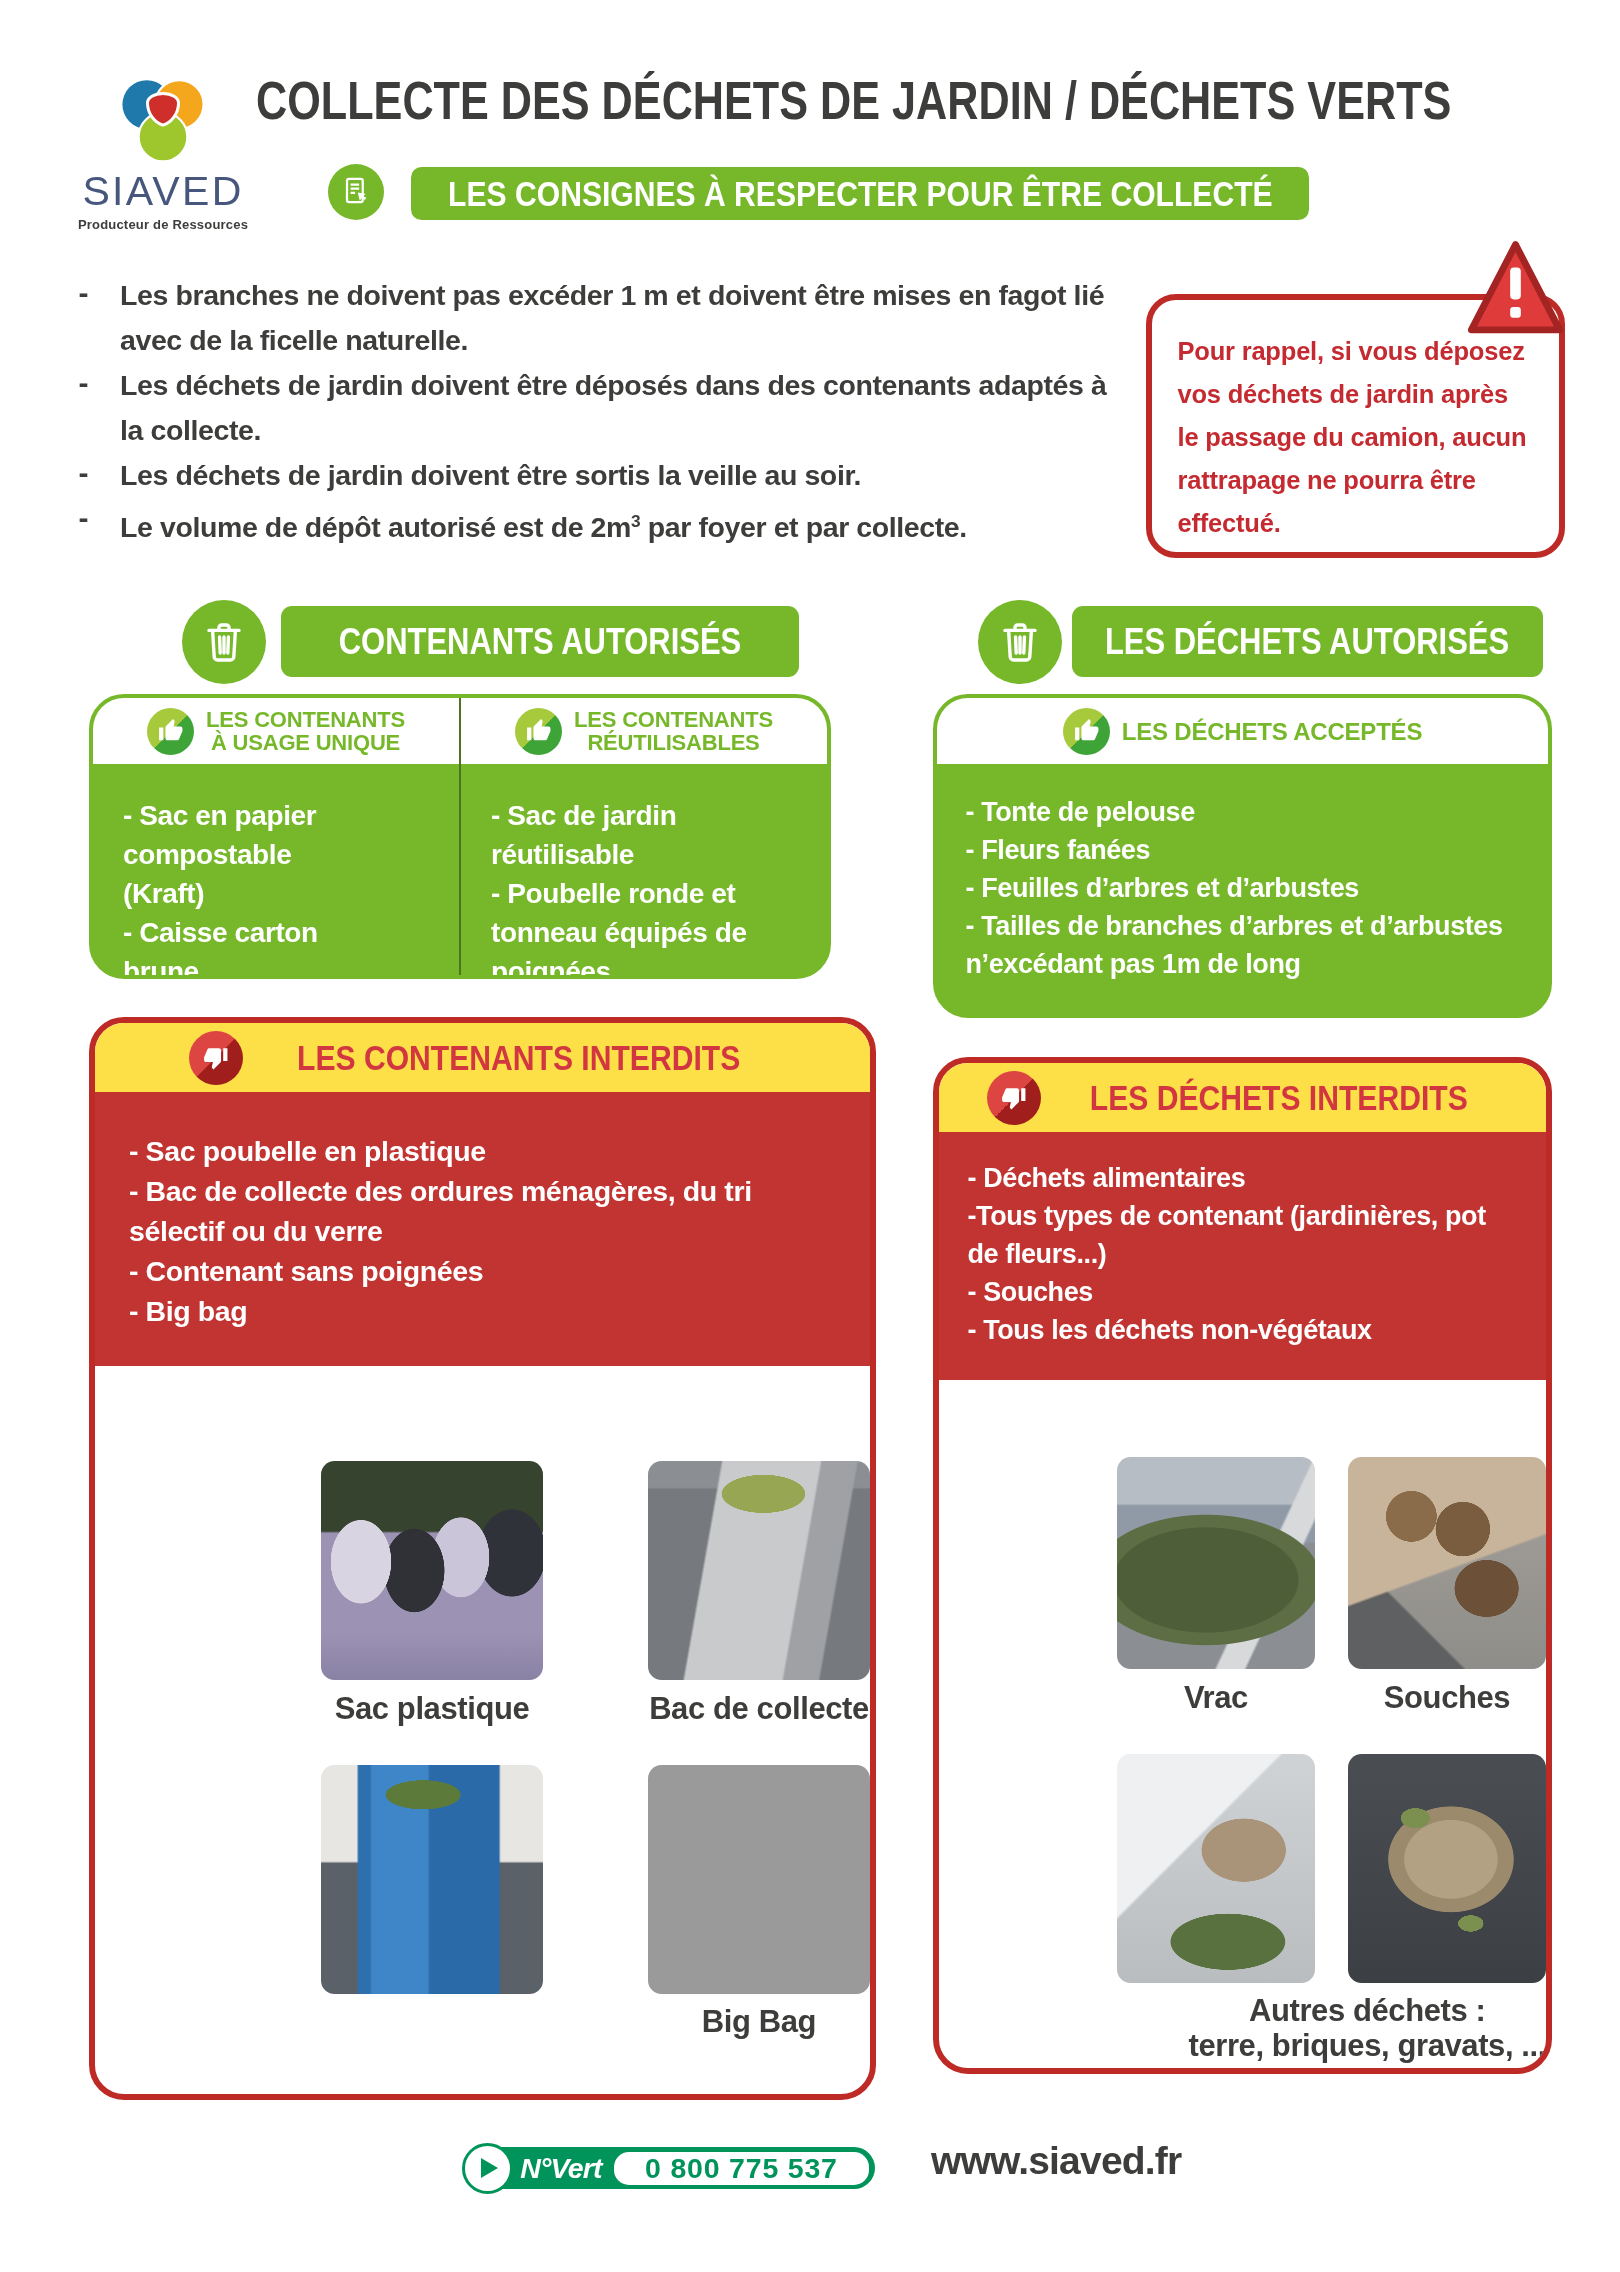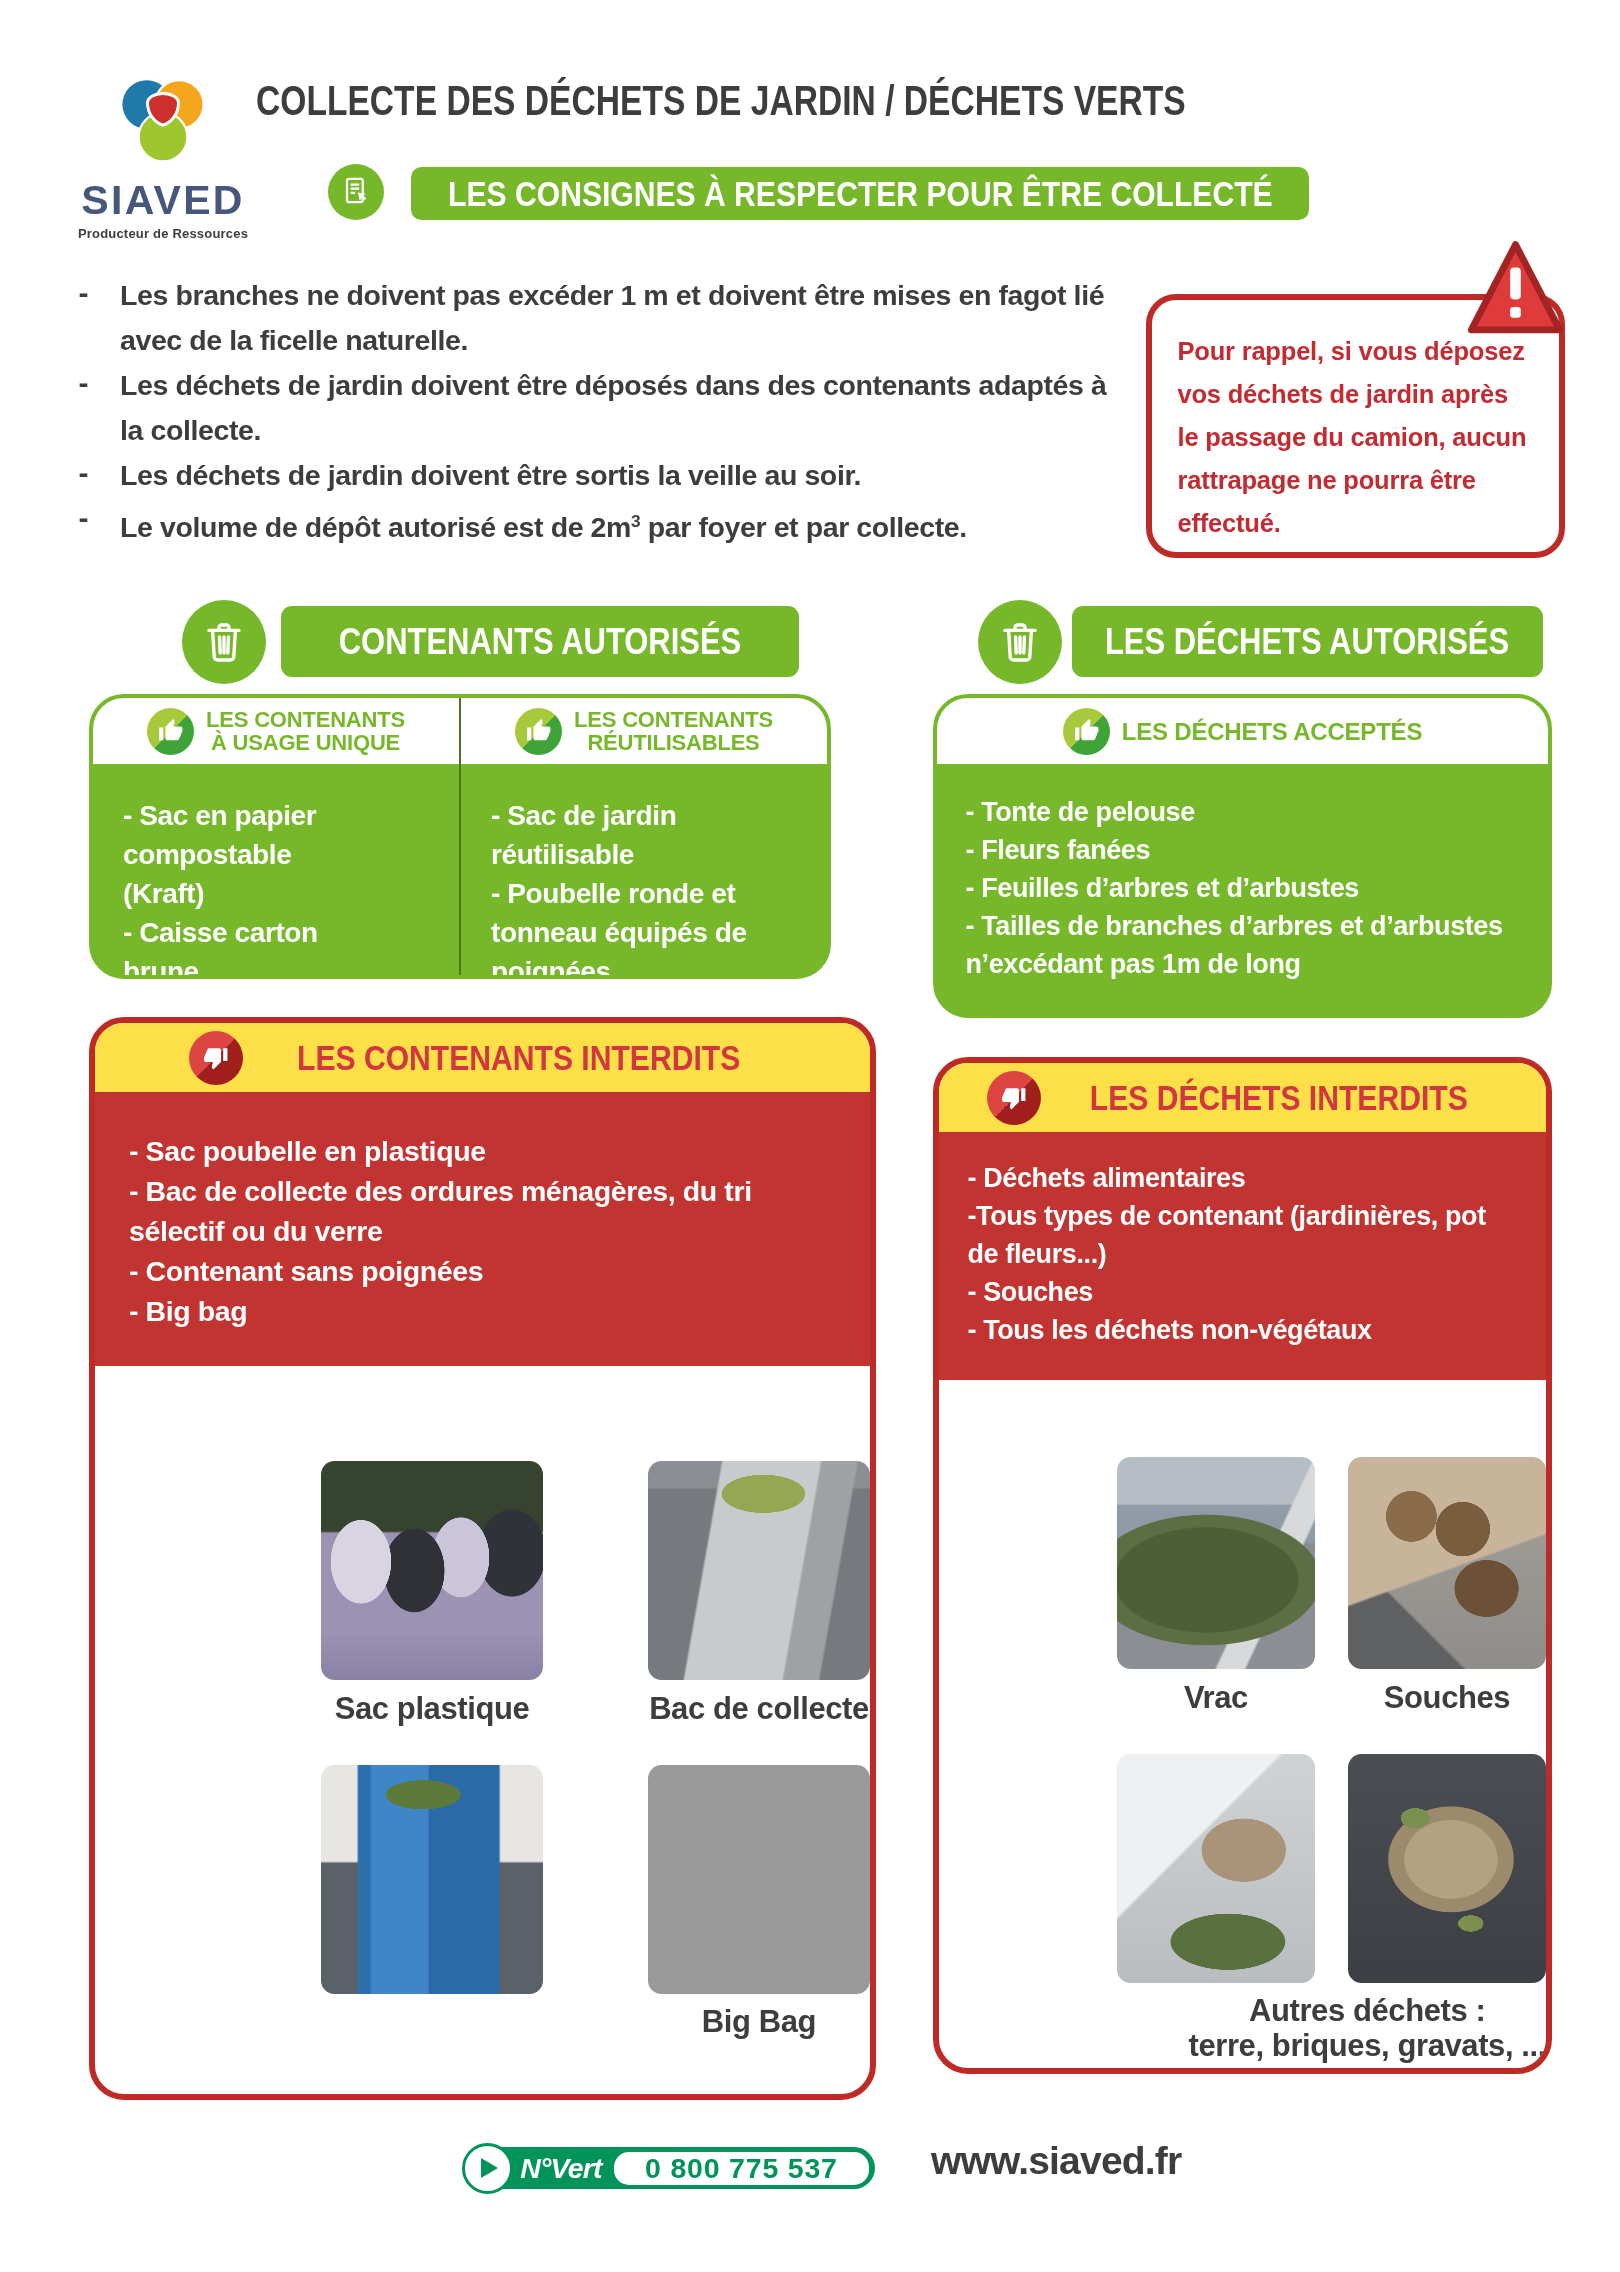--- a/index.html
+++ b/index.html
@@ -15,24 +15,24 @@
   *{box-sizing:border-box;margin:0;padding:0}
   html,body{background:#888;font-family:"Liberation Sans",sans-serif}
   .page{position:relative;width:1620px;height:2273px;background:#fff;margin:0 auto;overflow:hidden}
 
   .cond{display:inline-block;transform:scaleX(.8);transform-origin:0 50%;white-space:nowrap}
   .cond-c{display:inline-block;transform:scaleX(.86);transform-origin:50% 50%;white-space:nowrap}
 
   
   .logo{position:absolute;left:75px;top:75px;width:176px;text-align:center}
   .logo svg.swirl{display:block;margin:0 auto;width:96px;height:93px}
-  .brand{margin-top:9px;font-size:41px;font-weight:bold;color:var(--brandblue);letter-spacing:2.3px}
+  .brand{font-size:41px;font-weight:normal;color:var(--brandblue);letter-spacing:2.3px}
   .tagline{margin-top:2.3px;font-size:13px;font-weight:bold;color:var(--ink);letter-spacing:0.2px}
 
-  .title{position:absolute;left:256px;top:74px;width:1276px;font-size:42px;line-height:53px;font-weight:bold;color:var(--ink)}
+  .title{position:absolute;left:256px;top:74px;width:1276px;font-size:54px;line-height:53px;font-weight:bold;color:var(--ink)}
 
   .badge{border-radius:50%;background:var(--green);display:flex;align-items:center;justify-content:center}
   .badge-consignes{position:absolute;left:328px;top:164px;width:56px;height:56px}
   .badge-consignes svg{width:36px;height:36px}
 
   .banner{background:var(--green);color:#fff;font-weight:bold;display:flex;align-items:center;justify-content:center}
   .banner-consignes{position:absolute;left:411px;top:167px;width:898px;height:53px;border-radius:10.5px;font-size:35px}
 
   
   .rules{position:absolute;left:77px;top:273px;width:1054px}

